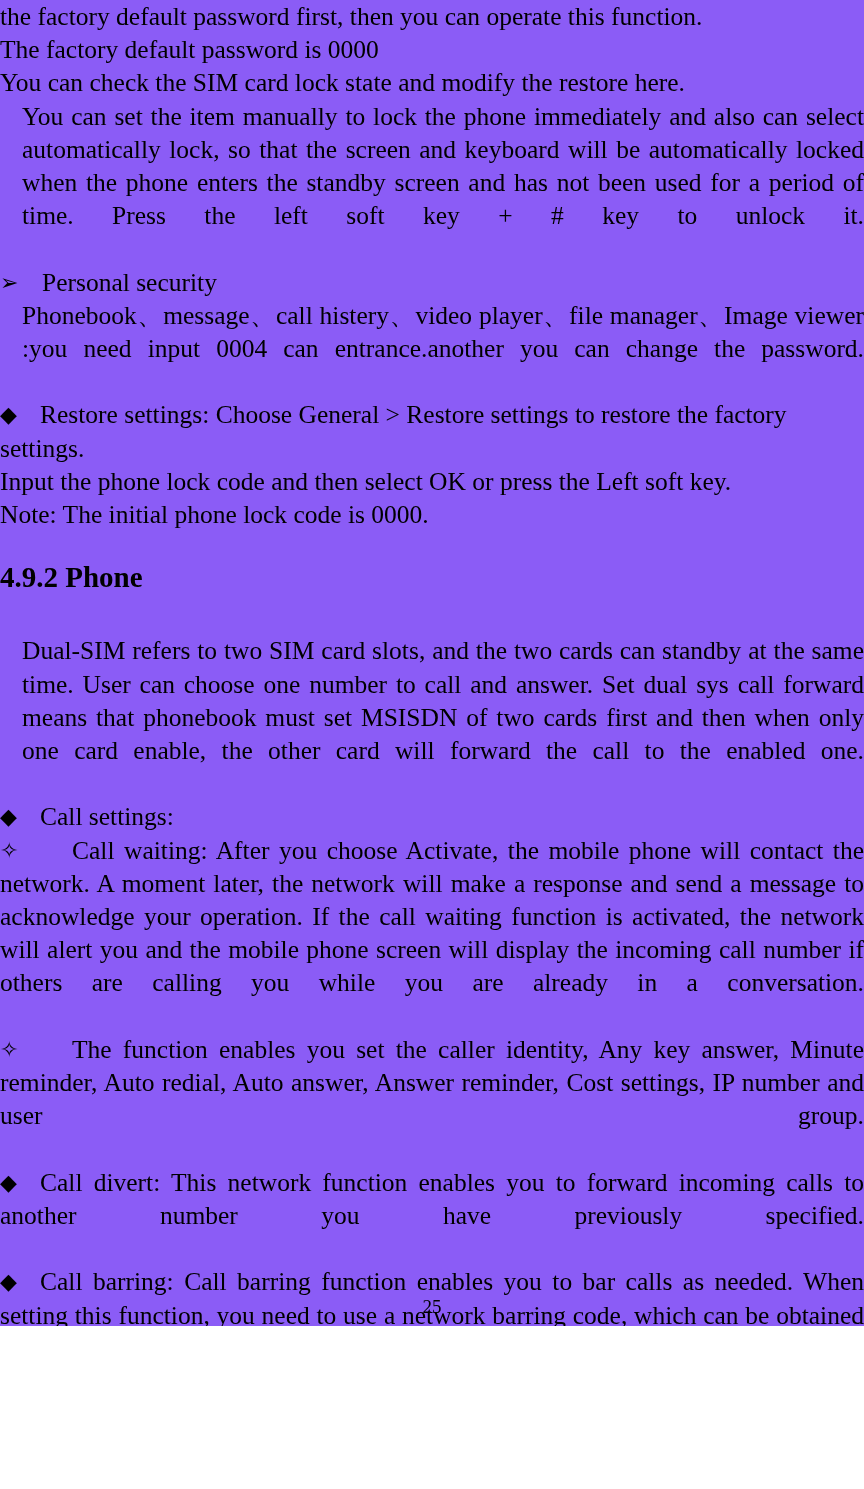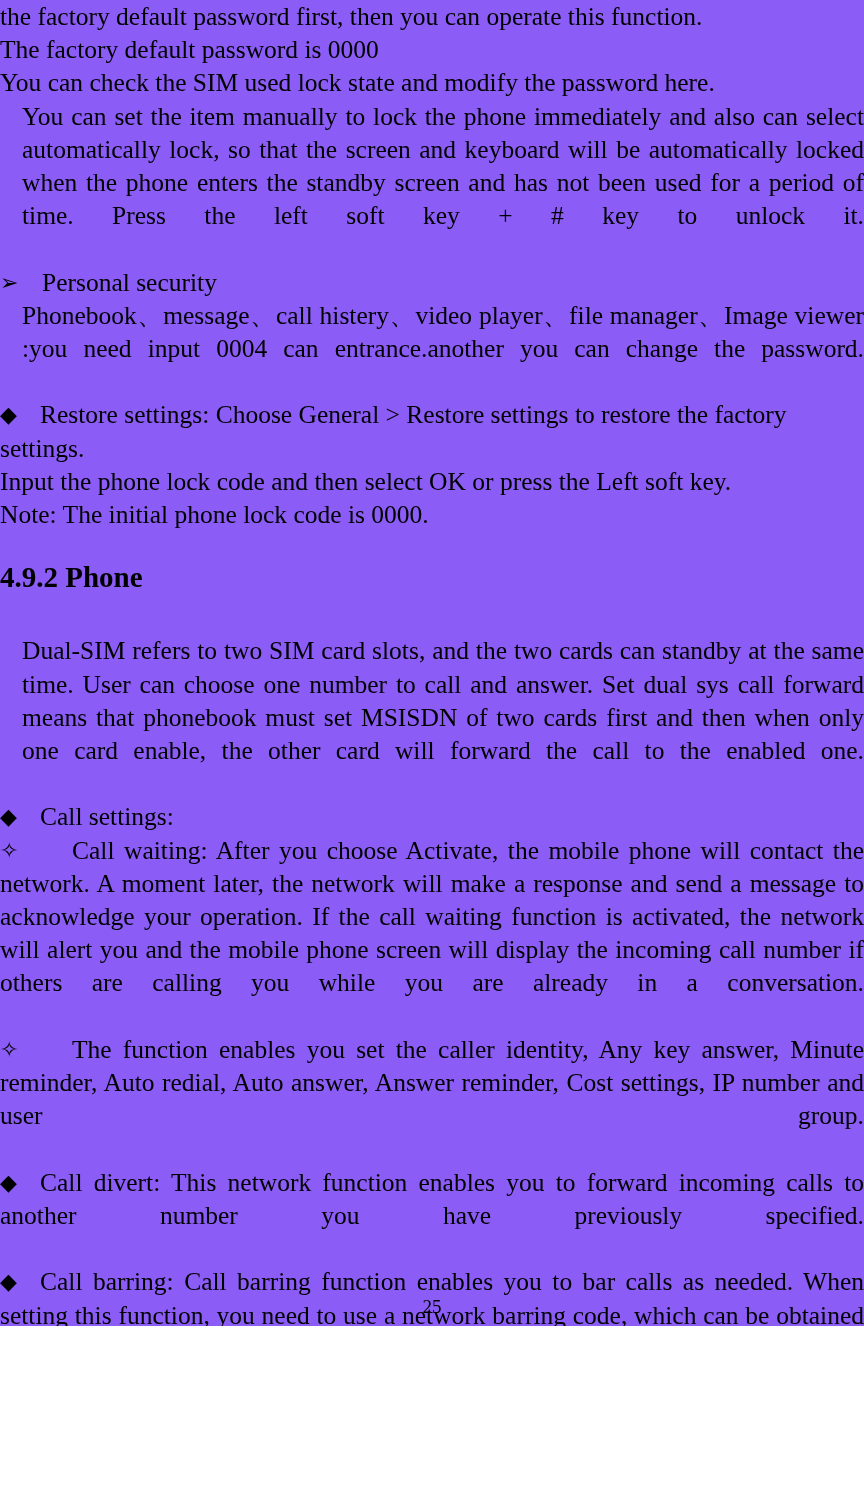--- a/index.html
+++ b/index.html
@@ -117,21 +117,21 @@
 <body>
 
 <div class="page">
   <div class="content">
 
     <p class="para plain">the factory default password first, then you can operate this function.</p>
 
     <p class="para plain">The factory default password is 0000</p>
 
 
-    <p class="para plain">You can check the SIM used lock state and modify the password here.</p>
+    <p class="para plain">You can check the SIM card lock state and modify the restore here.</p>
 
 
     <p class="para just">You can set the item manually to lock the phone immediately and also can select automatically lock, so that the screen and keyboard will be automatically locked when the phone enters the standby screen and has not been used for a period of time. Press the left soft key + # key to unlock it.</p>
 
     <p class="bullet plain"><span class="marker arrow">➢</span><span>Personal security</span></p>
 
     <p class="para just">Phonebook、message、call histery、video player、file manager、Image viewer :you need input 0004 can entrance.another you can change the password.</p>
 
     <p class="bullet plain"><span class="marker diamond">◆</span><span>Restore settings: Choose General &gt; Restore settings to restore the factory settings.</span></p>
 

